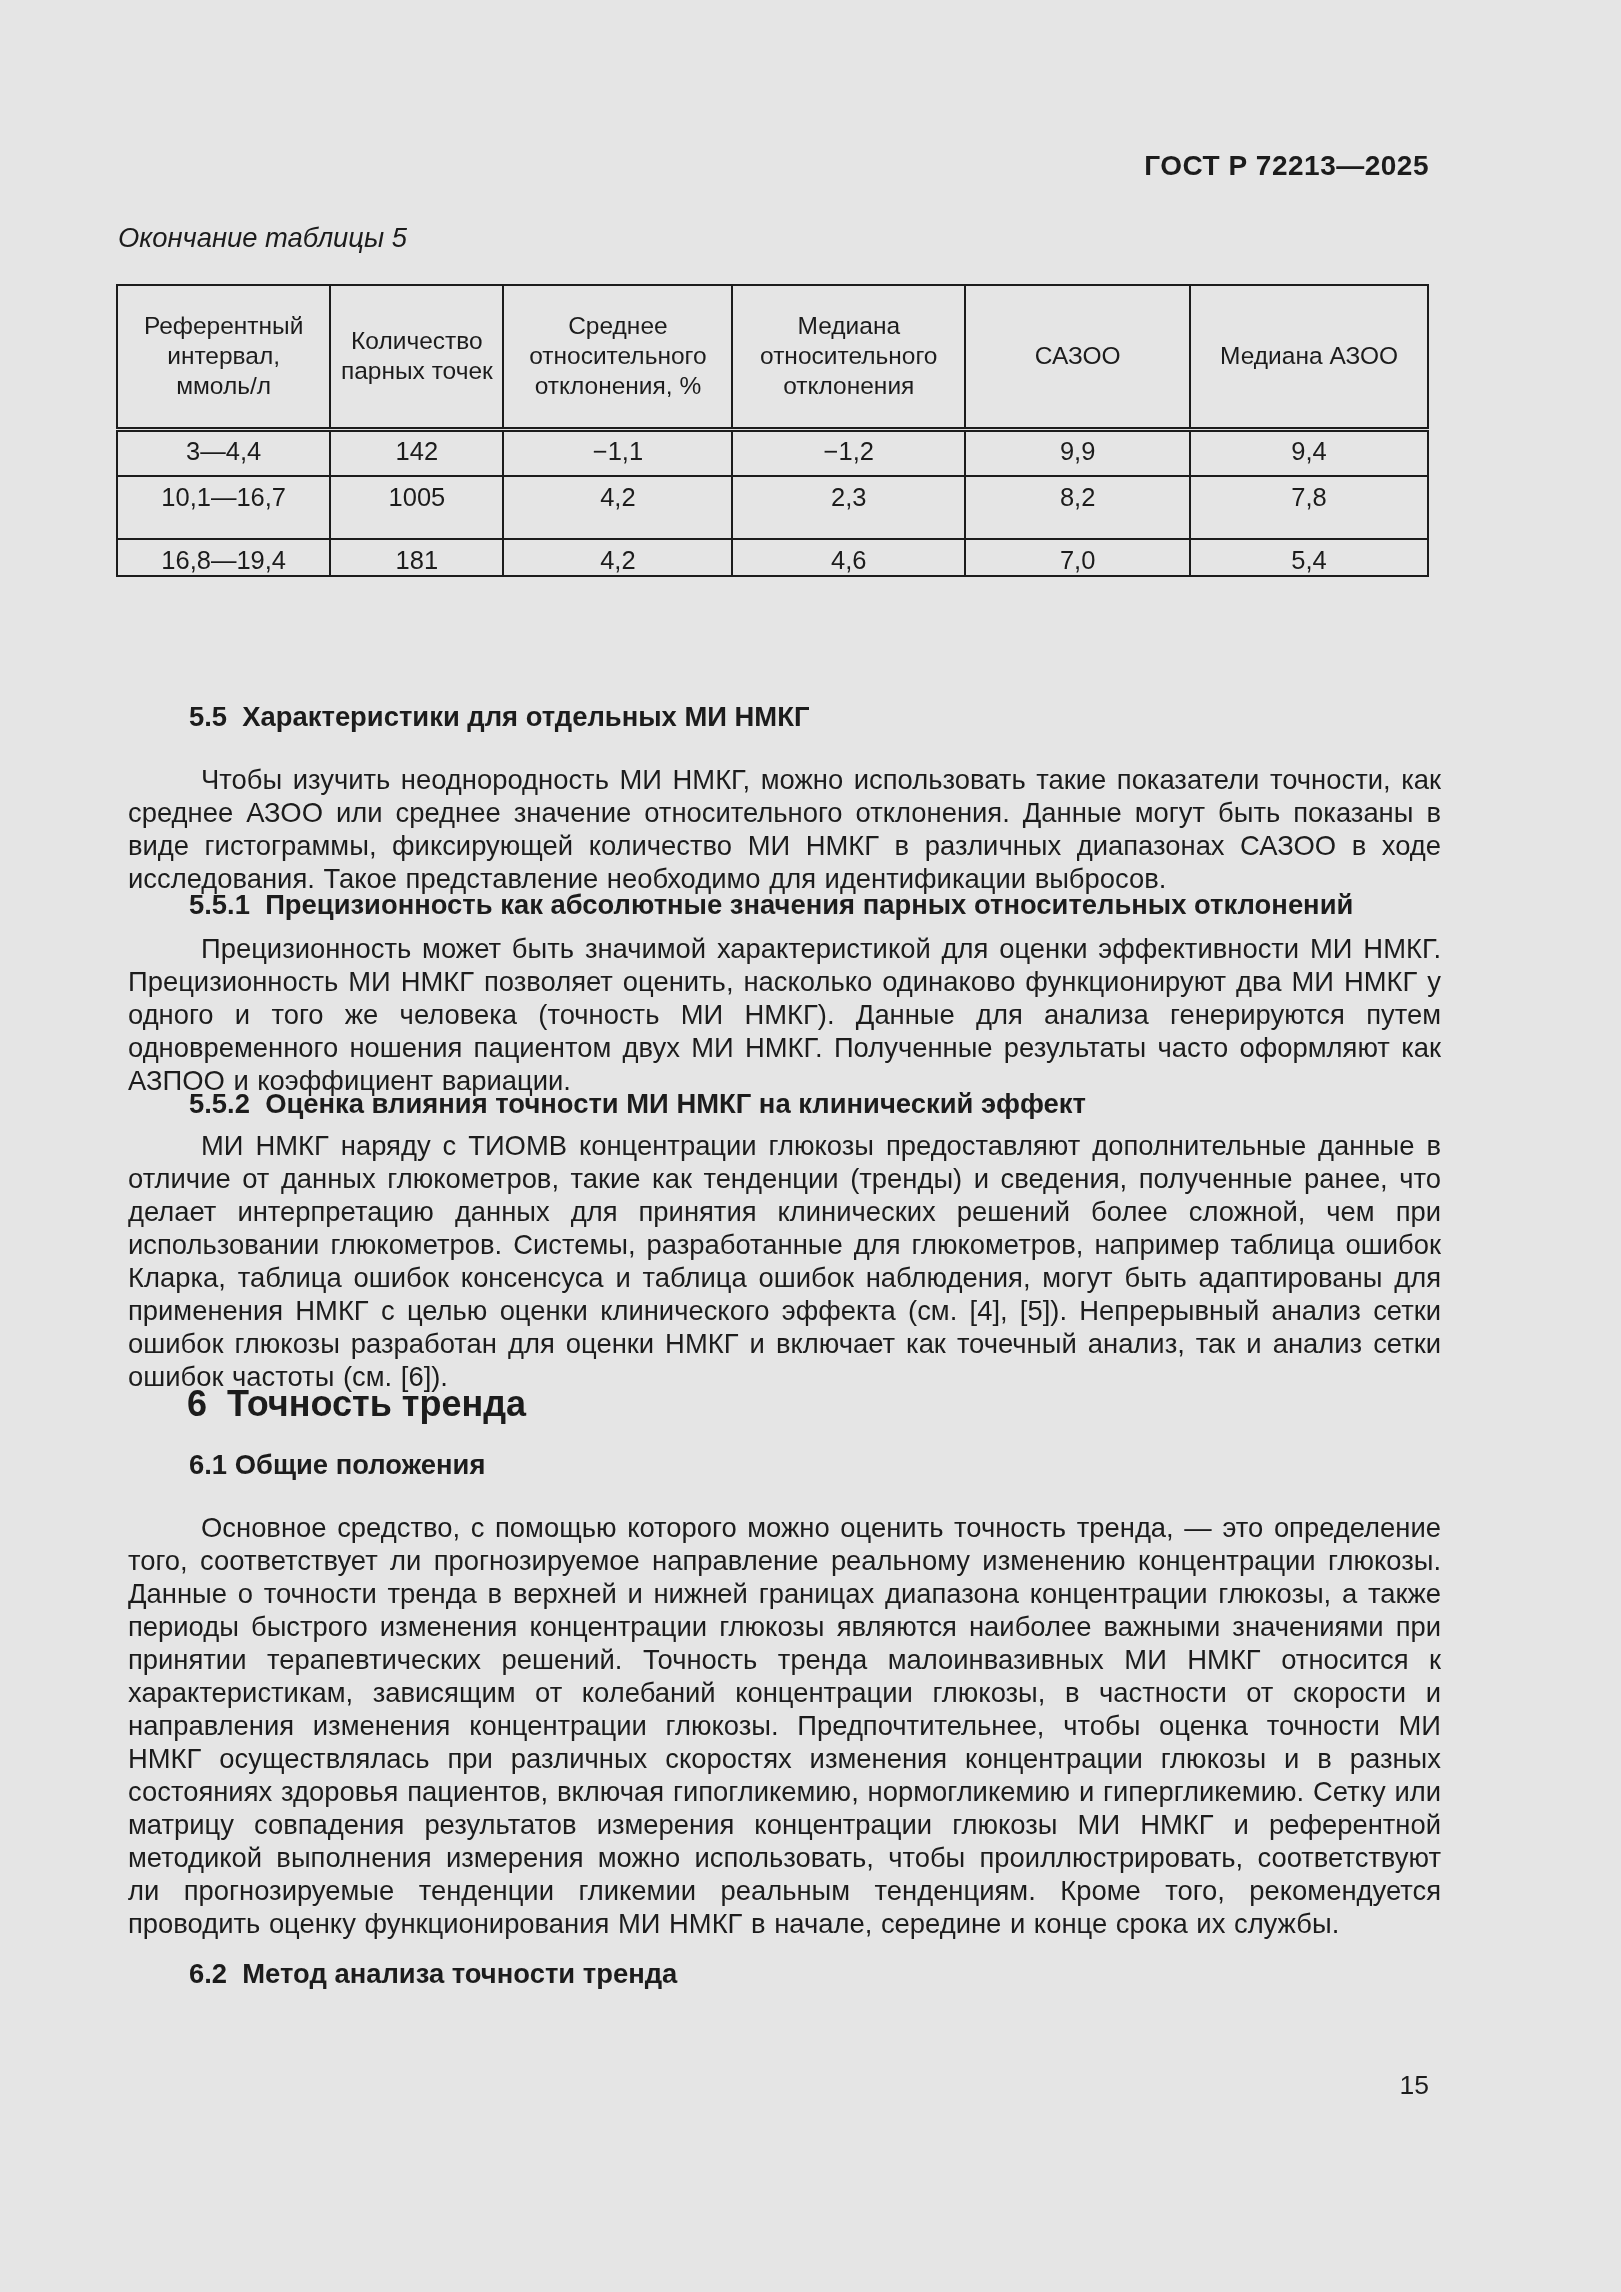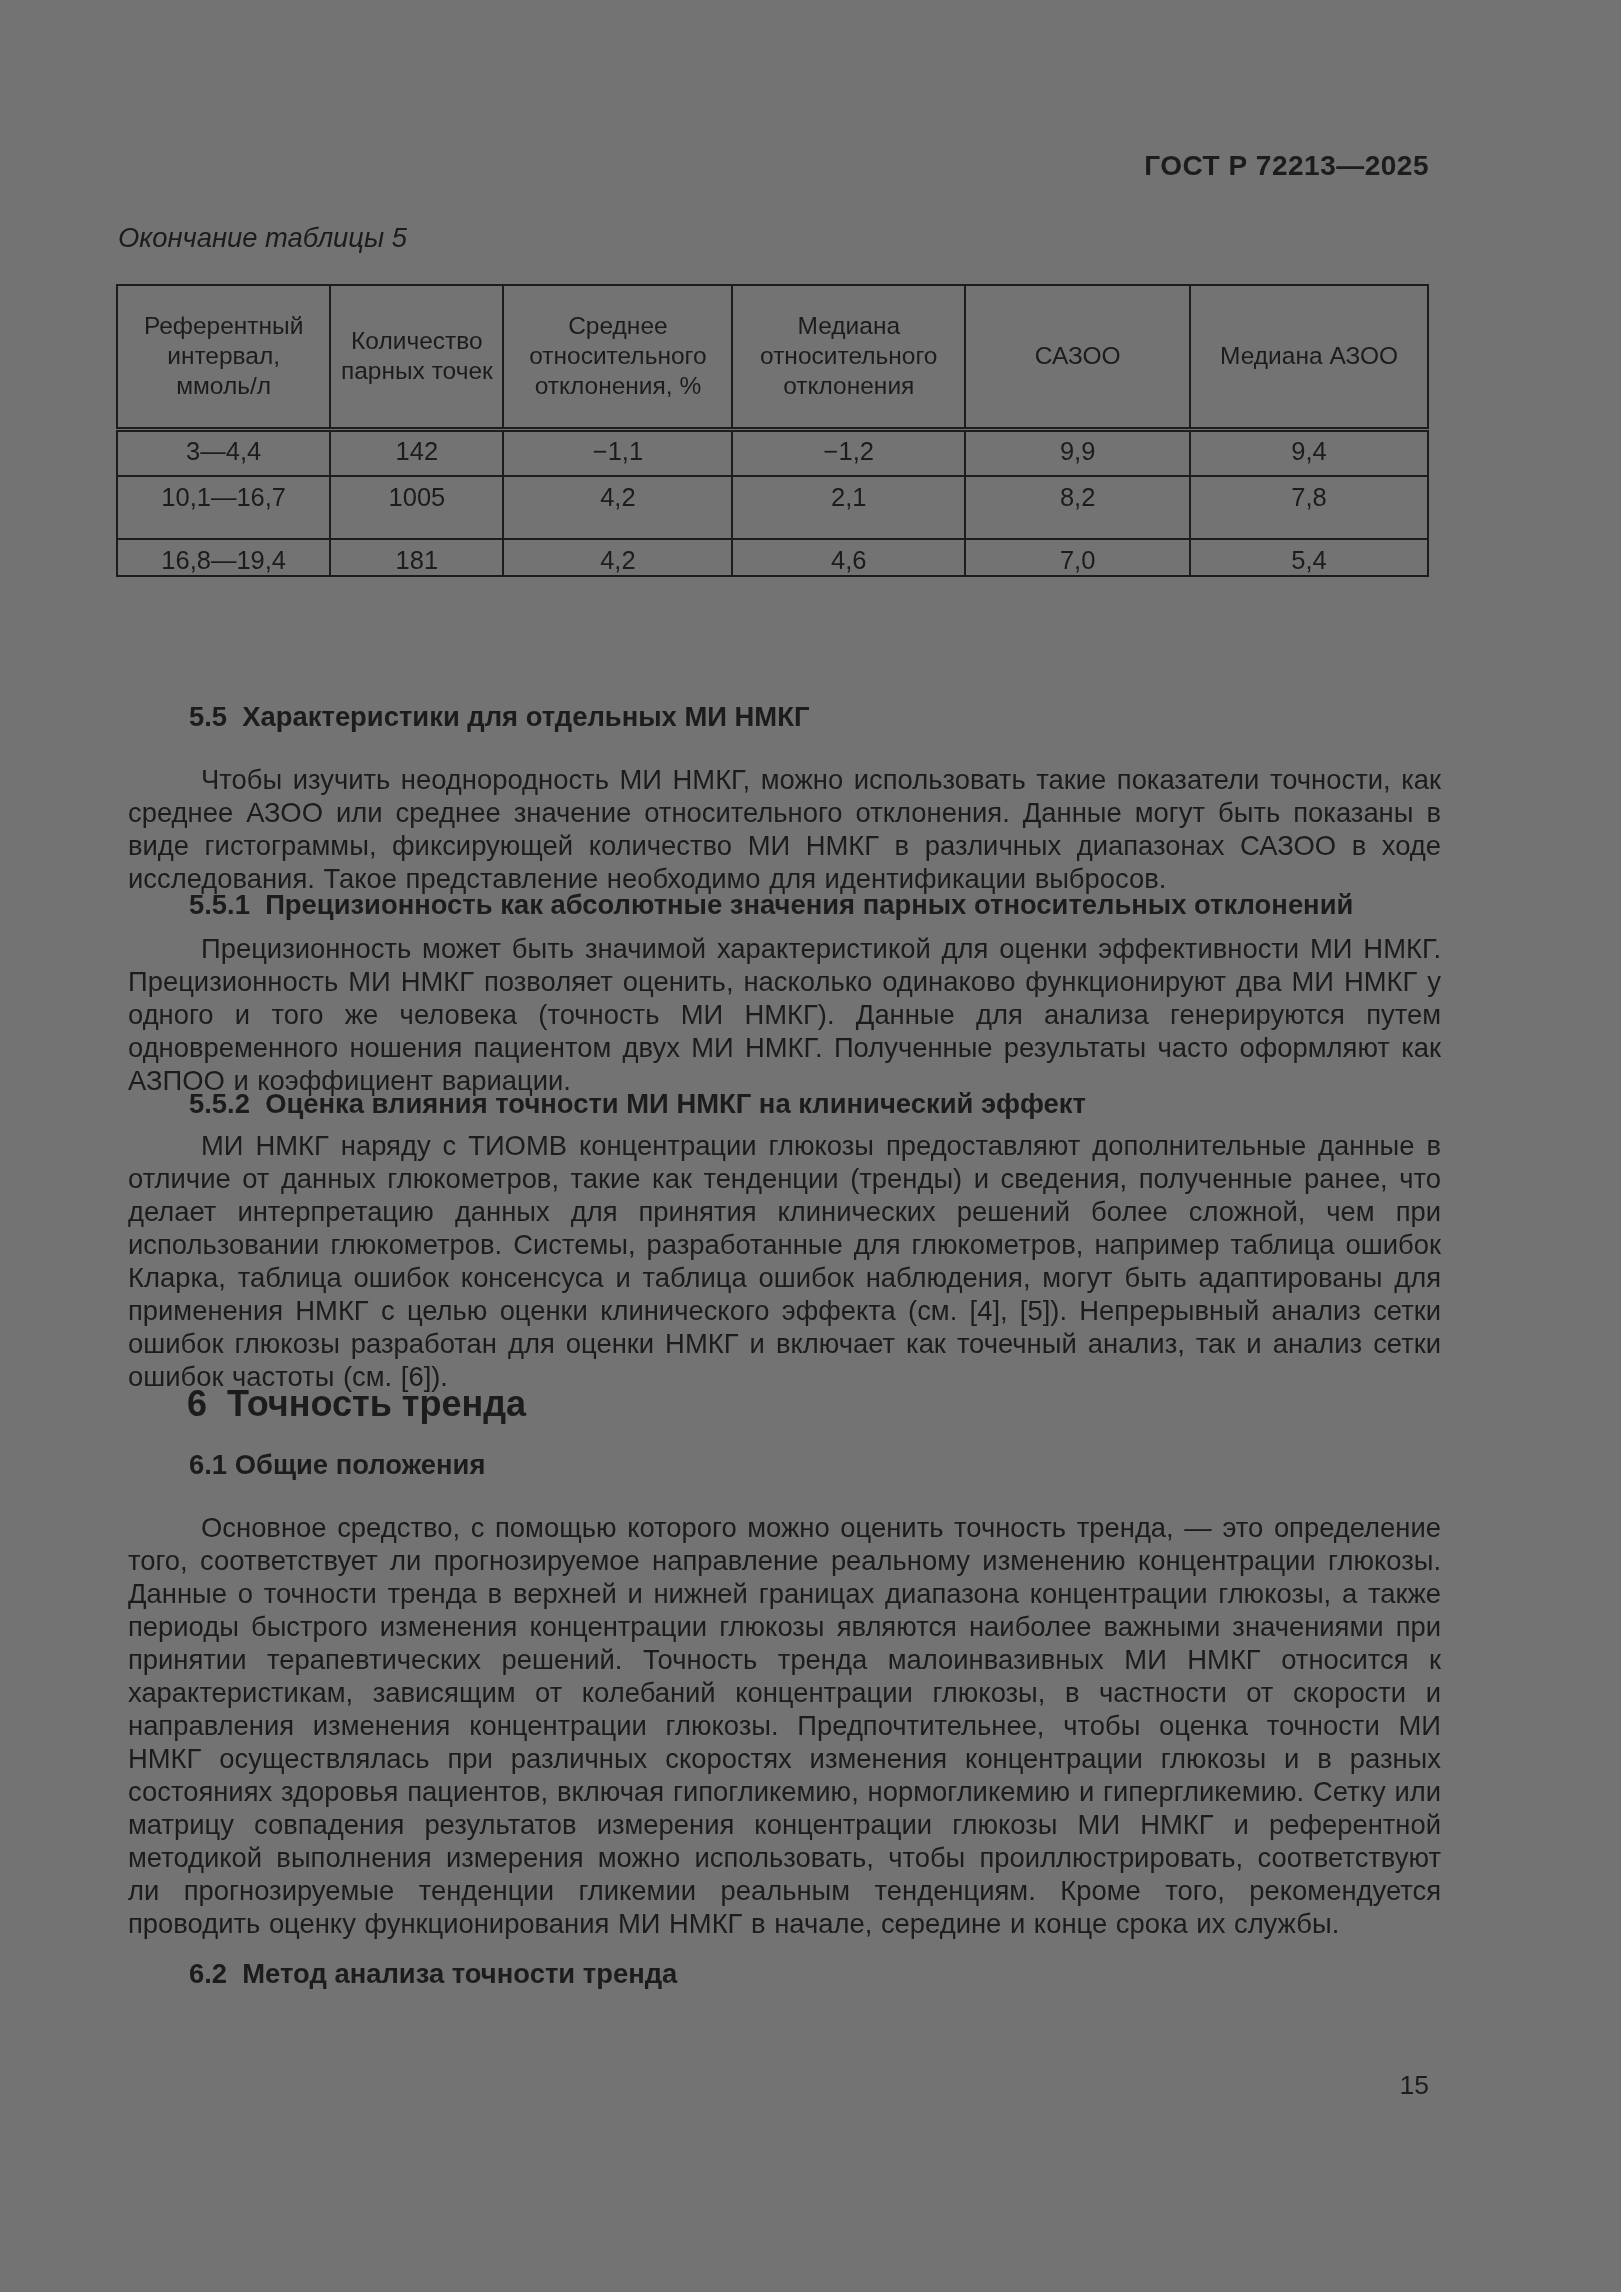--- a/index.html
+++ b/index.html
@@ -1,20 +1,20 @@
 <!DOCTYPE html>
 <html lang="ru"><head>
 <meta charset="utf-8">
 <style>
   html, body { margin: 0; padding: 0; background: #ffffff; }
   .page {
     position: relative;
     width: 1621px;
     height: 2293px;
-    background: #737373;
+    background: #e5e5e5;
     color: #1c1c1c;
     font-family: "Liberation Sans", sans-serif;
     overflow: hidden;
   }
   .gost-header {
     position: absolute;
     left: 116px; top: 150px; width: 1313px;
     text-align: right;
     font-size: 28px; font-weight: 700;
     letter-spacing: 0.5px;
@@ -128,21 +128,21 @@
         <td>142</td>
         <td>−1,1</td>
         <td>−1,2</td>
         <td>9,9</td>
         <td>9,4</td>
       </tr>
       <tr>
         <td>10,1—16,7</td>
         <td>1005</td>
         <td>4,2</td>
-        <td>2,1</td>
+        <td>2,3</td>
         <td>8,2</td>
         <td>7,8</td>
       </tr>
       <tr>
         <td>16,8—19,4</td>
         <td>181</td>
         <td>4,2</td>
         <td>4,6</td>
         <td>7,0</td>
         <td>5,4</td>

